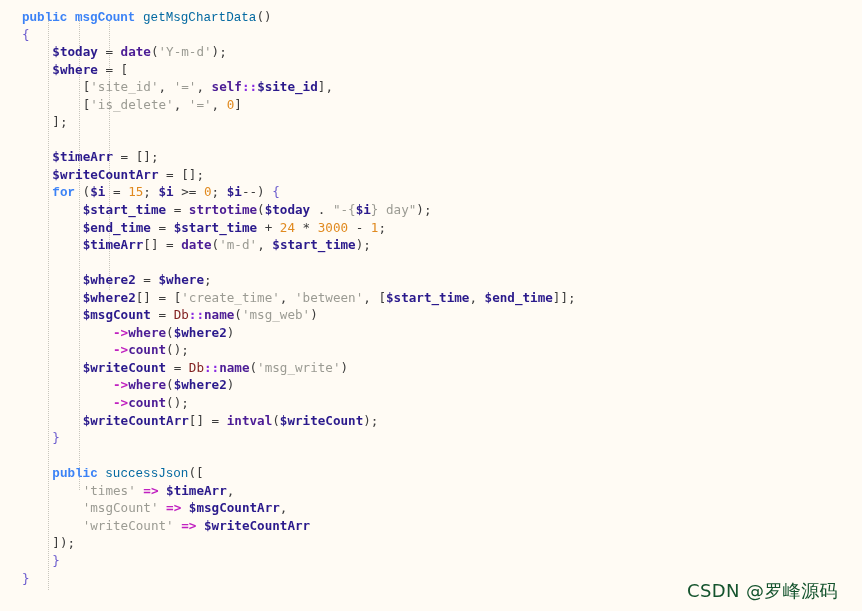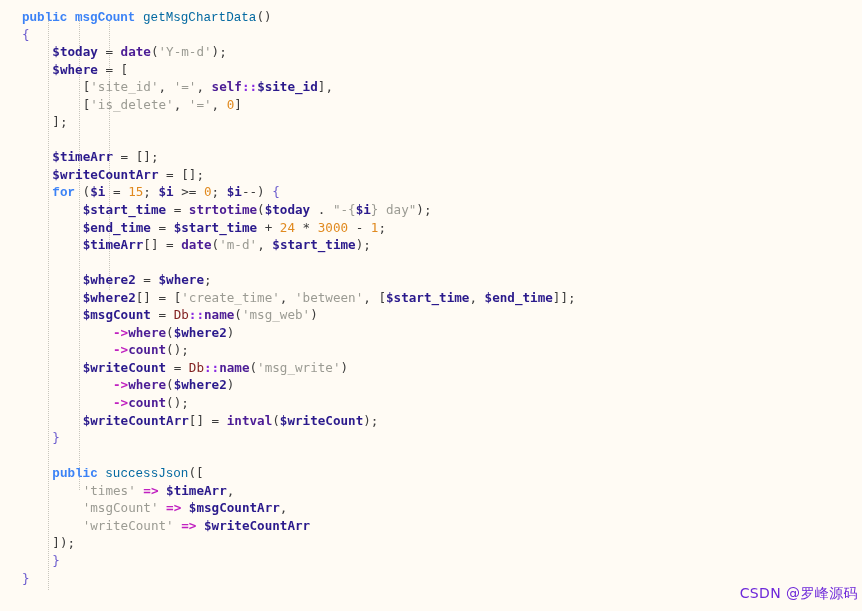--- a/index.html
+++ b/index.html
@@ -57,25 +57,25 @@
   .tok-num      { color: #e08a20; }                      
   .tok-op       { color: #3c3c3c; }                      
   .tok-arrow    { color: #c020c0; font-weight: bold; }   
   .tok-dcolon   { color: #8a2be2; font-weight: bold; }   
   .tok-brace    { color: #6a5acd; }                      
   .tok-brk      { color: #3c3c3c; }                      
   .tok-cls      { color: #7f1d1d; }                      
 
   #watermark {
     position: absolute;
-    right: 4px;
+    right: 24px;
     bottom: 8px;
     font-family: "DejaVu Sans", "Liberation Sans", sans-serif;
-    font-size: 14px;
-    color: #6d28d9;
+    font-size: 18px;
+    color: #14532d;
     letter-spacing: 0.4px;
     user-select: none;
   }
 </style>
 </head>
 <body>
 
 <div id="code-editor">
   <div id="indent-guides">
       <div class="indent-guide" style="left: 48.4px; top: 20px; height: 570px;"></div>

